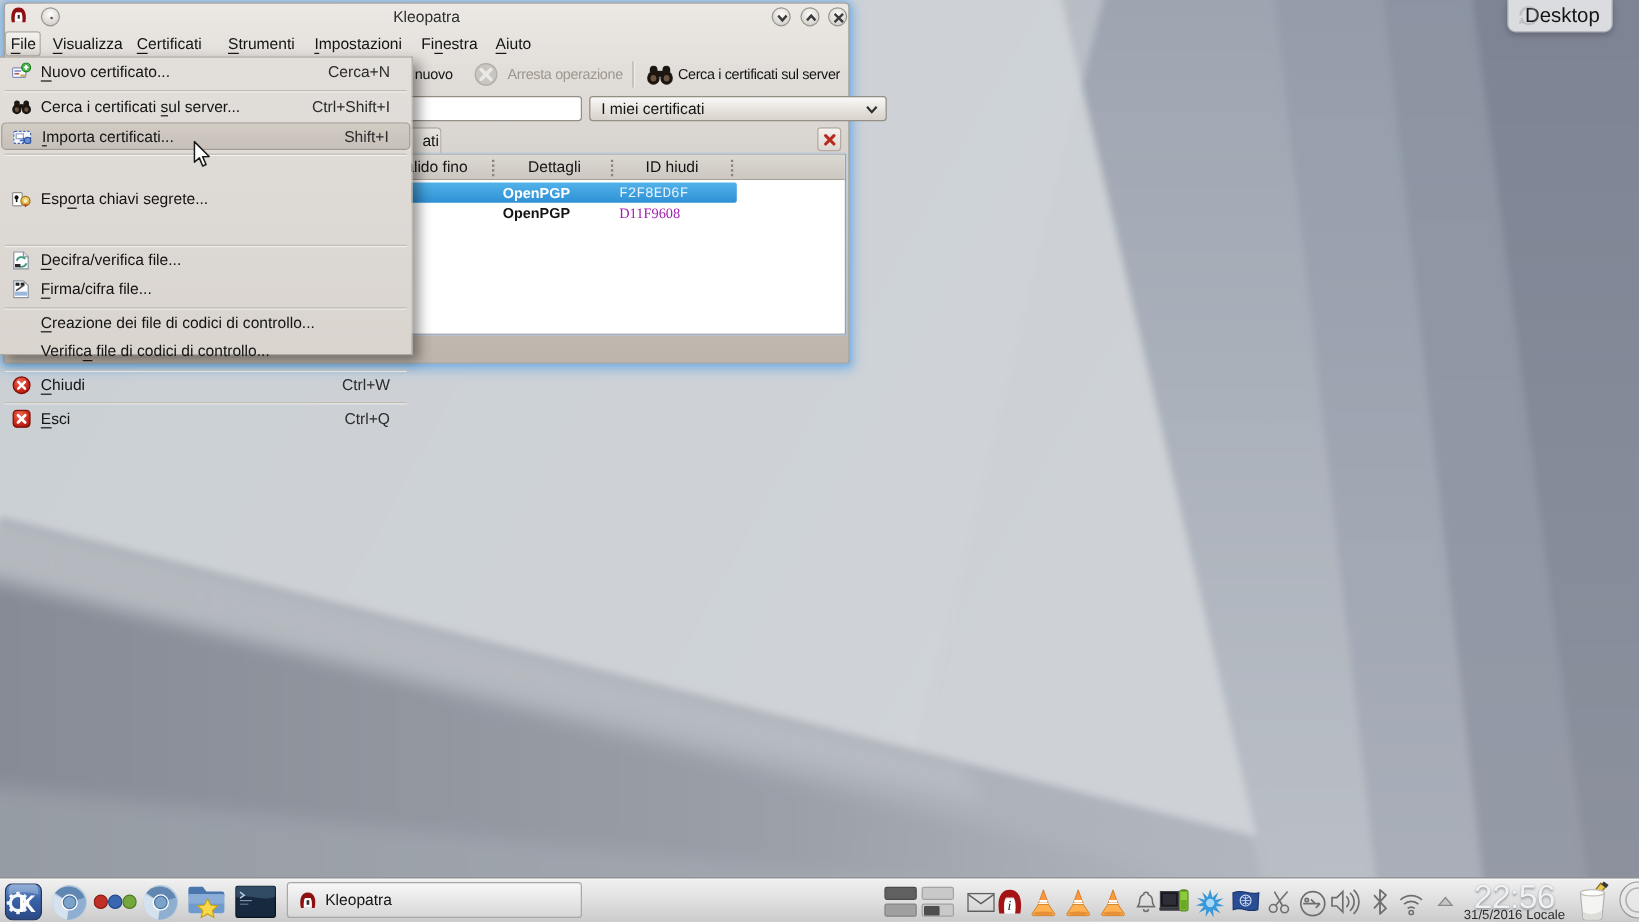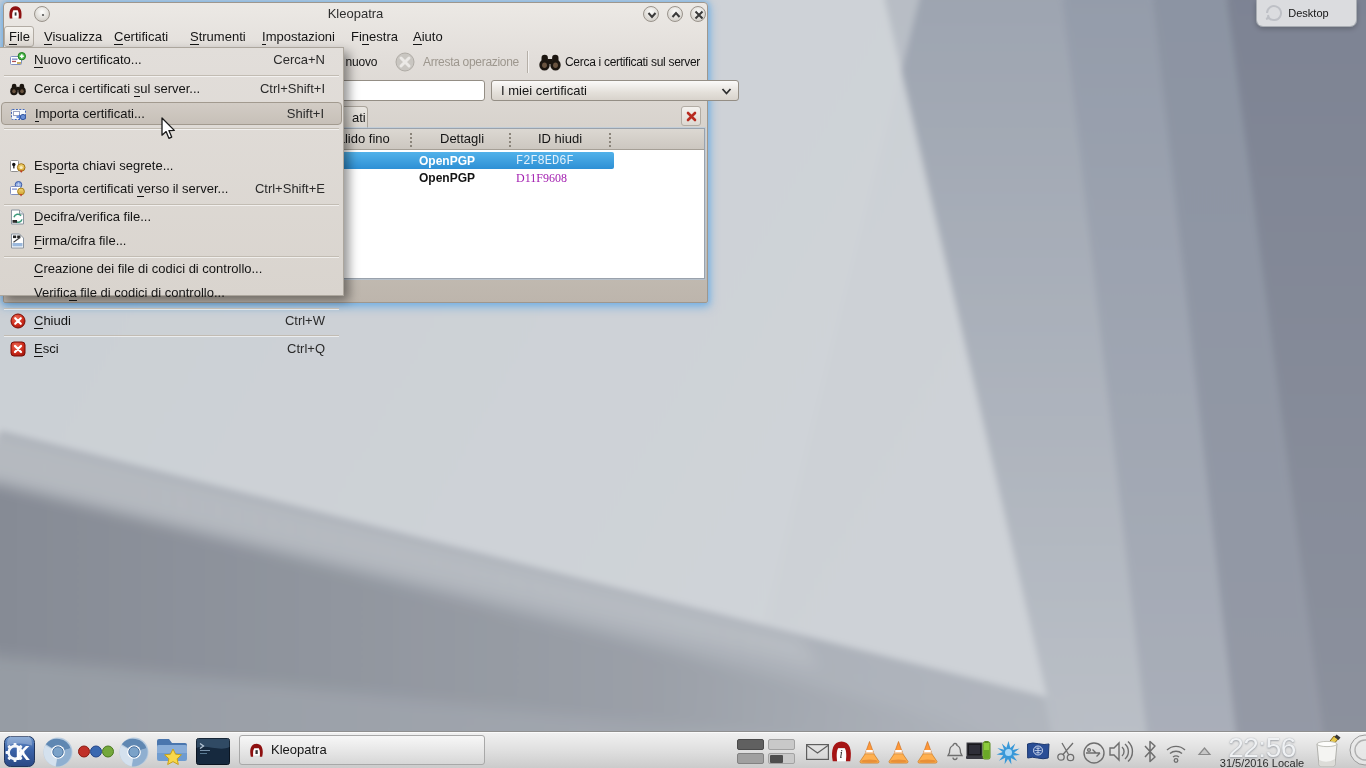--- a/index.html
+++ b/index.html
@@ -1,17 +1,17 @@
 <!DOCTYPE html>
 <html><head><meta charset="utf-8"><style>
 *{margin:0;padding:0;box-sizing:border-box}
 html,body{width:1366px;height:768px;overflow:hidden;font-family:"Liberation Sans",sans-serif}
 #wall{position:absolute;left:0;top:0;width:1366px;height:768px}
 .abs{position:absolute}
-#deskw{position:absolute;left:1256px;top:0;width:101px;height:27px;background:rgba(226,227,229,0.93);border:1px solid rgba(110,115,125,0.45);border-top:none;border-radius:0 0 7px 7px;box-shadow:0 2px 5px rgba(0,0,0,0.22);color:#141414;font-size:11px;line-height:26px;text-align:center;padding-left:4px}
+#deskw{position:absolute;left:1256px;top:0;width:88px;height:27px;background:rgba(226,227,229,0.93);border:1px solid rgba(110,115,125,0.45);border-top:none;border-radius:0 0 7px 7px;box-shadow:0 2px 5px rgba(0,0,0,0.22);color:#141414;font-size:17px;line-height:26px;text-align:center;padding-left:4px}
 #win span{white-space:nowrap}
 #win{position:absolute;left:3px;top:2px;width:705px;height:301px;background:linear-gradient(#ece9e5 0%,#e2deda 18%,#d6d1cb 45%,#c6c0b7 78%,#bdb5ac 100%);border:1px solid #9e978e;border-radius:4px 4px 2px 2px;box-shadow:0 2px 10px 2px rgba(100,170,230,0.75),0 0 4px 1px rgba(120,180,235,0.55)}
 .mbar{position:absolute;top:23px;left:0;width:100%;height:22px;font-size:13px;color:#141414}
 .mbar span{position:absolute;top:3px}
 .tbtn{position:absolute;border-radius:8px;background:radial-gradient(circle at 50% 35%,#fdfdfc,#dedbd6 60%,#c8c4be);border:1px solid #9a948c;width:16px;height:16px;top:3px}
 .tbtn svg{position:absolute;left:2px;top:2px}
 #menu{position:absolute;left:0;top:47px;width:344px;height:249px;background:linear-gradient(#e2deda,#d9d4ce);border:1px solid #aca69d;border-left:none;box-shadow:5px 5px 10px rgba(0,0,0,0.42);font-size:13px;color:#141414;z-index:30}
 .mi{position:absolute;left:1px;width:341px;height:23px}
 .mi .ic{position:absolute;left:9px;top:3px;width:16px;height:16px}
 .mi .tx{position:absolute;left:33px;top:3px;white-space:nowrap}
@@ -275,32 +275,20 @@
     <svg class="ic" viewBox="0 0 16 16">
         <rect x="0.5" y="2.5" width="8" height="11" rx="1" fill="#fff" stroke="#909090"></rect>
         <circle cx="3.8" cy="6.5" r="1.7" fill="#141414"></circle>
         <rect x="3.2" y="7.2" width="1.3" height="3.2" fill="#141414"></rect>
         <circle cx="11.2" cy="9.5" r="3.8" fill="url(#goldg)" stroke="#a07014"></circle>
         <path d="M10 12.4 l1.2 2.6 l1.4-2.6" fill="#c03028"></path>
         <circle cx="11.2" cy="9.5" r="1.6" fill="#f8ecc0"></circle>
       </svg>
     <span class="tx">Esp<u>o</u>rta chiavi segrete...</span>
   </div>
-  <div class="mi" style="top:130px">
-    <svg class="ic" viewBox="0 0 16 16">
-        <circle cx="8.5" cy="3.8" r="3.3" fill="#8aa8e0" stroke="#3a5aa8"></circle>
-        <path d="M6.5 3.8 h4 M8.5 1.8 v4" stroke="#c8d8f4" stroke-width="0.8"></path>
-        <rect x="0.5" y="5.5" width="10" height="8" rx="1" fill="#fff" stroke="#8090c0"></rect>
-        <rect x="2" y="7.5" width="5" height="1.2" fill="#7a88c8"></rect>
-        <circle cx="11" cy="10.5" r="3.4" fill="url(#goldg)" stroke="#a8801a"></circle>
-        <path d="M9.9 13.2 l1.1 2.4 l1.3-2.4" fill="#c03028"></path>
-      </svg>
-    <span class="tx">Esporta certificati <u>v</u>erso il server...</span>
-      <span class="sc">Ctrl+Shift+E</span>
-  </div>
   <div class="msep" style="top:156px"></div>
   <div class="mi" style="top:182px">
     <svg class="ic" viewBox="0 0 16 16">
         <path d="M1.5 1 h8 l4 4 v10 h-12 z" fill="#fff" stroke="#8a94a0"></path>
         <rect x="3" y="2.5" width="3.2" height="2.6" fill="#222"></rect>
         <rect x="7.2" y="2.5" width="3.2" height="2.6" fill="#222"></rect>
         <rect x="2.5" y="10" width="10" height="3.4" fill="#9ab8dc"></rect>
         <path d="M3.5 9.2 l6.5-4.6" stroke="#444" stroke-width="1.2"></path>
       </svg>
     <span class="tx"><u>F</u>irma/cifra file...</span>

